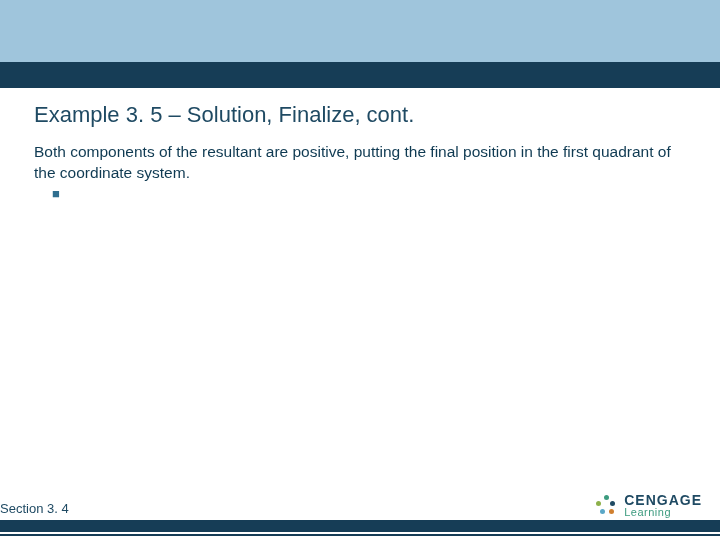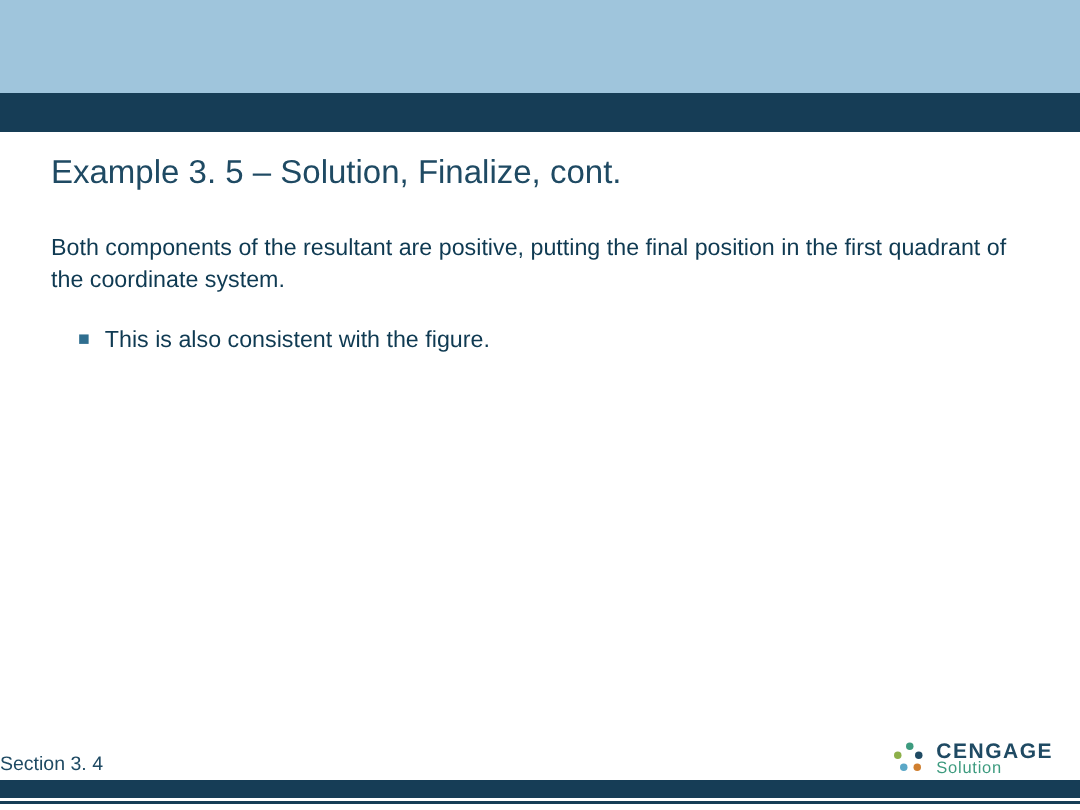--- a/index.html
+++ b/index.html
@@ -32,27 +32,26 @@
   .content {
     position: absolute;
     top: 102px;
     left: 34px;
     right: 34px;
   }
   .title {
     color: #1f4a63;
     font-size: 22px;
     font-weight: 400;
-    margin-bottom: 28px;
+    margin-bottom: 14px;
   }
   .body-text {
     color: #0f3a52;
     font-size: 15.5px;
     line-height: 1.35;
-    margin-bottom: 18px;
   }
   .bullet-row {
     display: flex;
     align-items: flex-start;
     margin-left: 18px;
   }
   .bullet {
     color: #2f6e8f;
     font-size: 13px;
     margin-right: 10px;
@@ -132,34 +131,33 @@
 <div class="header-band">
   <div class="header-light"></div>
   <div class="header-dark"></div>
 </div>
 
 <div class="content">
   <h1 class="title">Example 3. 5 – Solution, Finalize, cont.</h1>
   <p class="body-text">Both components of the resultant are positive, putting the final position in the first quadrant of the coordinate system.</p>
   <div class="bullet-row">
     <span class="bullet">■</span>
-    <span class="bullet-text">This is also consistent with the figure.</span>
   </div>
 </div>
 
 <div class="footer">
   <div class="section-label">Section 3. 4</div>
   <div class="logo">
     <div class="logo-mark">
       <span style="background:#3d9b7f; top:0; left:8px;"></span>
       <span style="background:#8db04a; top:6px; left:0;"></span>
       <span style="background:#1f4a63; top:6px; left:14px;"></span>
       <span style="background:#5aa7c7; top:14px; left:4px;"></span>
       <span style="background:#d07f2f; top:14px; left:13px;"></span>
     </div>
     <div class="logo-text">
       <span class="logo-top">CENGAGE</span>
-      <span class="logo-bot">Solution</span>
+      <span class="logo-bot">Learning</span>
     </div>
   </div>
   <div class="footer-bar-dark"></div>
   <div class="footer-bar-thin"></div>
 </div>
 
 </body></html>

